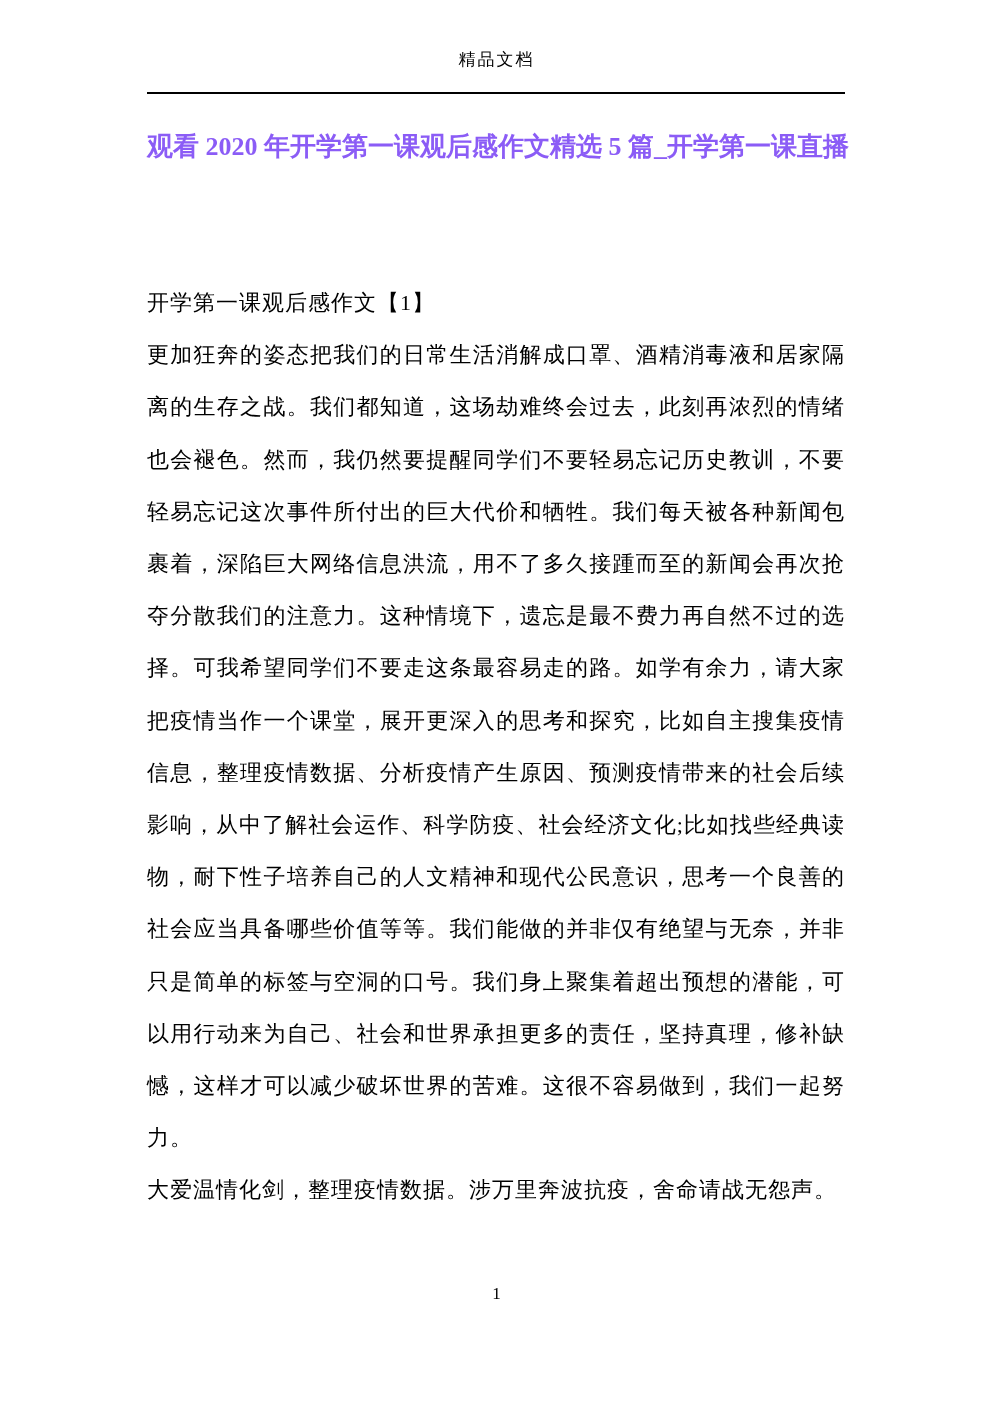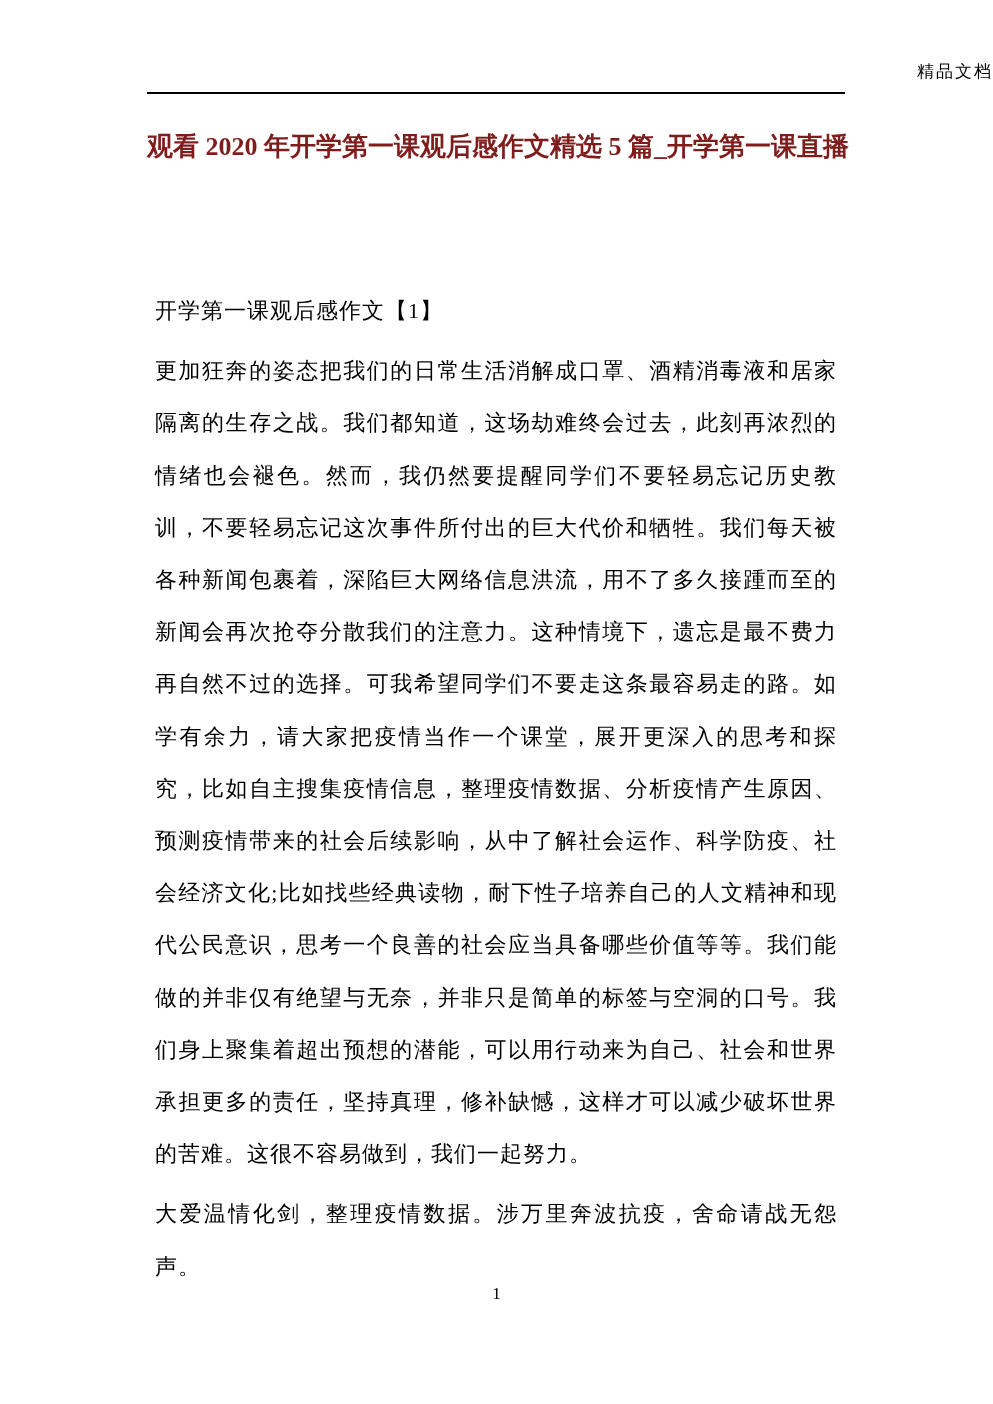--- a/index.html
+++ b/index.html
@@ -11,24 +11,24 @@
     position: relative;
     width: 993px;
     height: 1404px;
     background: #ffffff;
     font-family: "Liberation Serif", "DejaVu Serif", serif;
     color: #000000;
     overflow: hidden;
   }
   .header-text {
     position: absolute;
-    top: 60px;
+    top: 48px;
     left: 0;
     width: 100%;
-    text-align: right;
+    text-align: center;
     font-size: 17px;
     line-height: 24px;
     letter-spacing: 2px;
     color: #000000;
   }
   .header-rule {
     position: absolute;
     top: 92px;
     left: 147px;
     width: 698px;
@@ -54,21 +54,21 @@
     position: absolute;
     top: 277px;
     left: 147px;
     width: 698px;
     font-size: 22px;
     line-height: 52.2px;
     letter-spacing: 1px;
     text-align: justify;
   }
   .para {
-    margin: 8px;
+    margin: 0;
     padding: 0;
     font-family: Liberation Serif, serif;
   }
   .page-number {
     position: absolute;
     top: 1282px;
     left: 0;
     width: 100%;
     text-align: center;
     font-size: 17px;
@@ -77,21 +77,21 @@
 </style>
 </head>
 <body>
 
 <div class="page">
 
   <div class="header-text">精品文档</div>
 
   <div class="header-rule"></div>
 
-  <h1 class="doc-title" style="color: #7f1d1d;">
+  <h1 class="doc-title" style="color: #8b5cf6;">
     <span class="title-line">观看 2020 年开学第一课观后感作文精选 5 篇_开学第一课直播</span>
   </h1>
 
   <div class="doc-body">
     <p class="para">开学第一课观后感作文【1】</p>
     <p class="para">更加狂奔的姿态把我们的日常生活消解成口罩、酒精消毒液和居家隔离的生存之战。我们都知道，这场劫难终会过去，此刻再浓烈的情绪也会褪色。然而，我仍然要提醒同学们不要轻易忘记历史教训，不要轻易忘记这次事件所付出的巨大代价和牺牲。我们每天被各种新闻包裹着，深陷巨大网络信息洪流，用不了多久接踵而至的新闻会再次抢夺分散我们的注意力。这种情境下，遗忘是最不费力再自然不过的选择。可我希望同学们不要走这条最容易走的路。如学有余力，请大家把疫情当作一个课堂，展开更深入的思考和探究，比如自主搜集疫情信息，整理疫情数据、分析疫情产生原因、预测疫情带来的社会后续影响，从中了解社会运作、科学防疫、社会经济文化;比如找些经典读物，耐下性子培养自己的人文精神和现代公民意识，思考一个良善的社会应当具备哪些价值等等。我们能做的并非仅有绝望与无奈，并非只是简单的标签与空洞的口号。我们身上聚集着超出预想的潜能，可以用行动来为自己、社会和世界承担更多的责任，坚持真理，修补缺憾，这样才可以减少破坏世界的苦难。这很不容易做到，我们一起努力。</p>
     <p class="para">大爱温情化剑，整理疫情数据。涉万里奔波抗疫，舍命请战无怨声。</p>
   </div>
 
   <div class="page-number">1</div>

